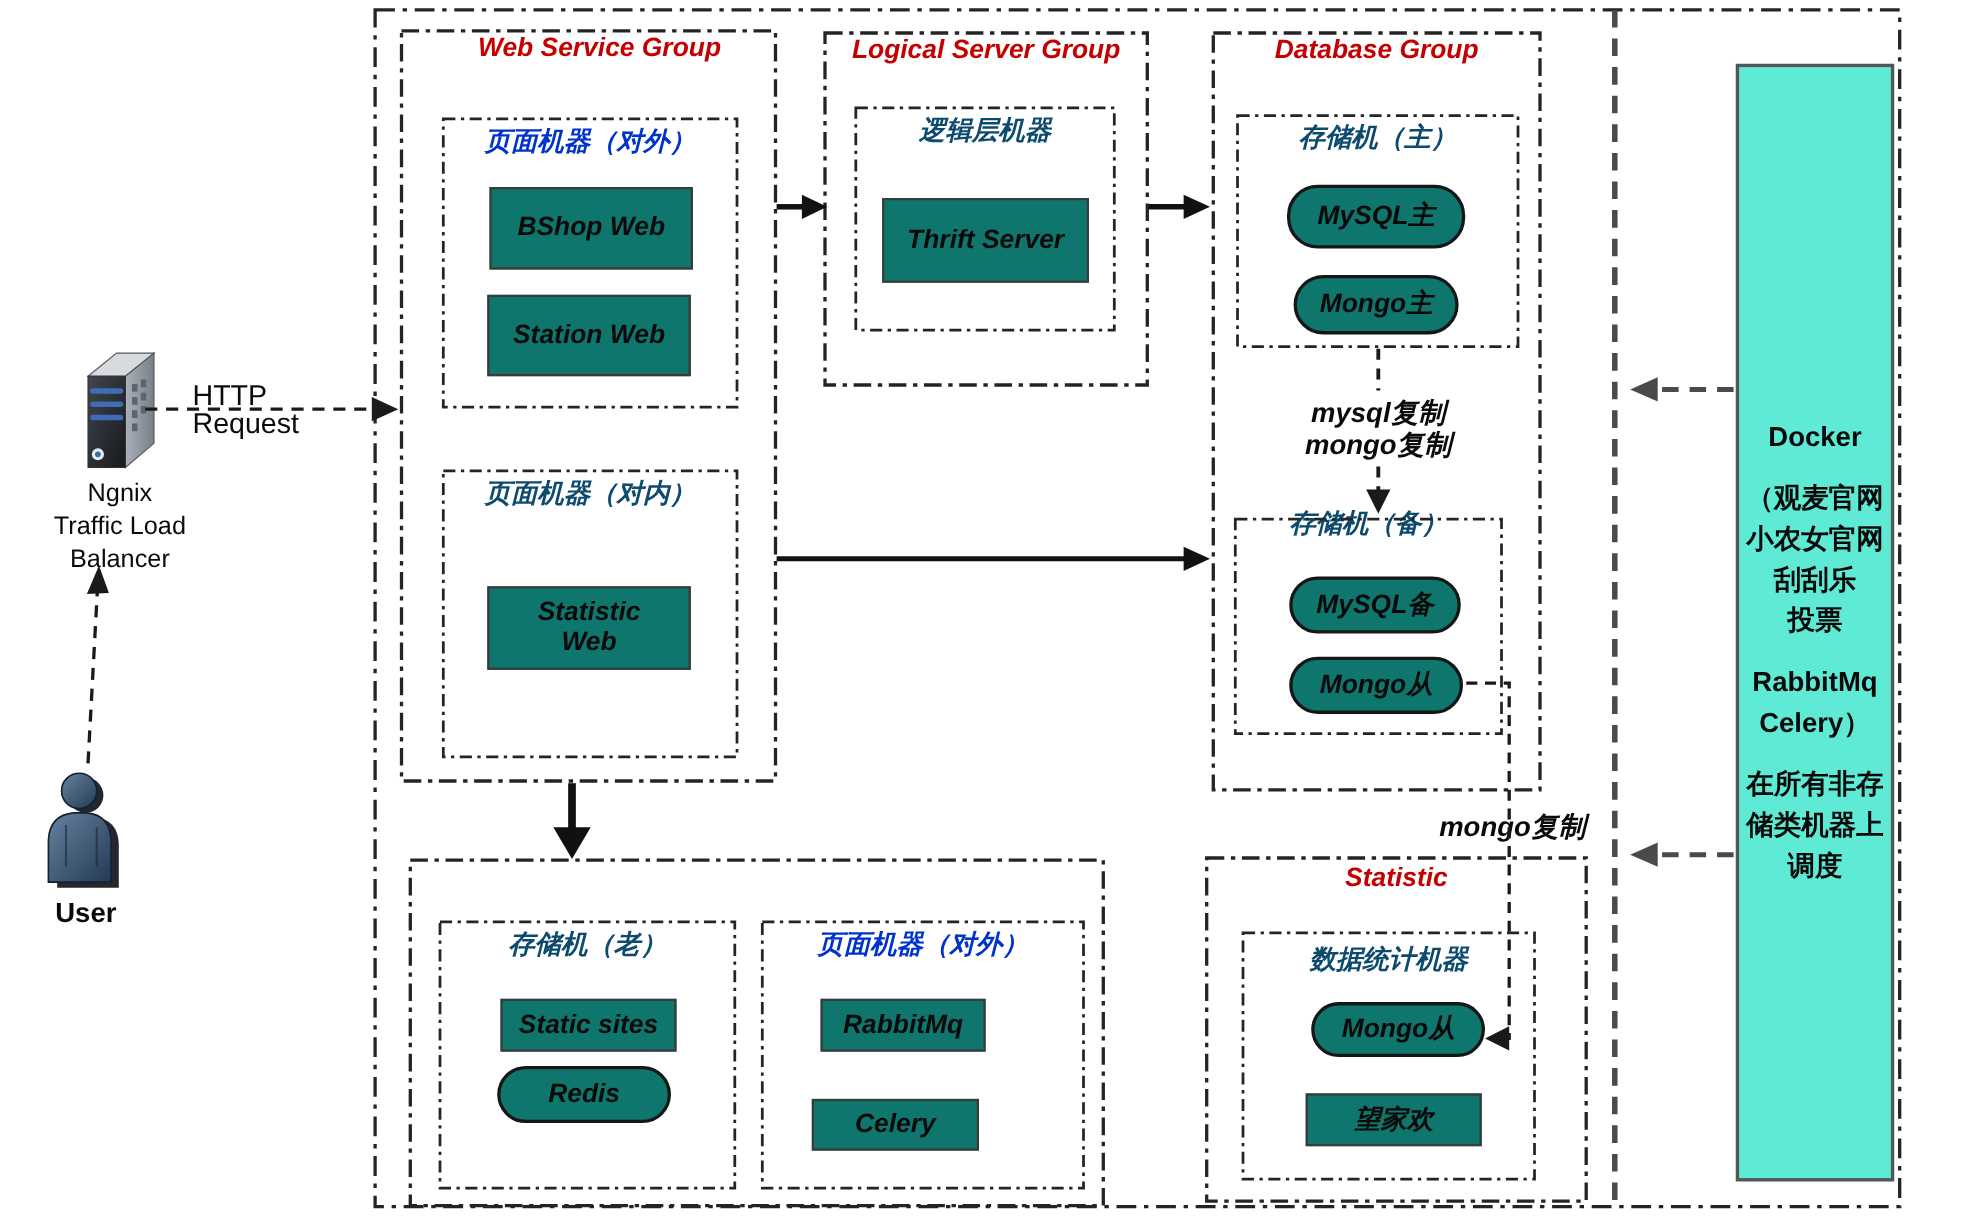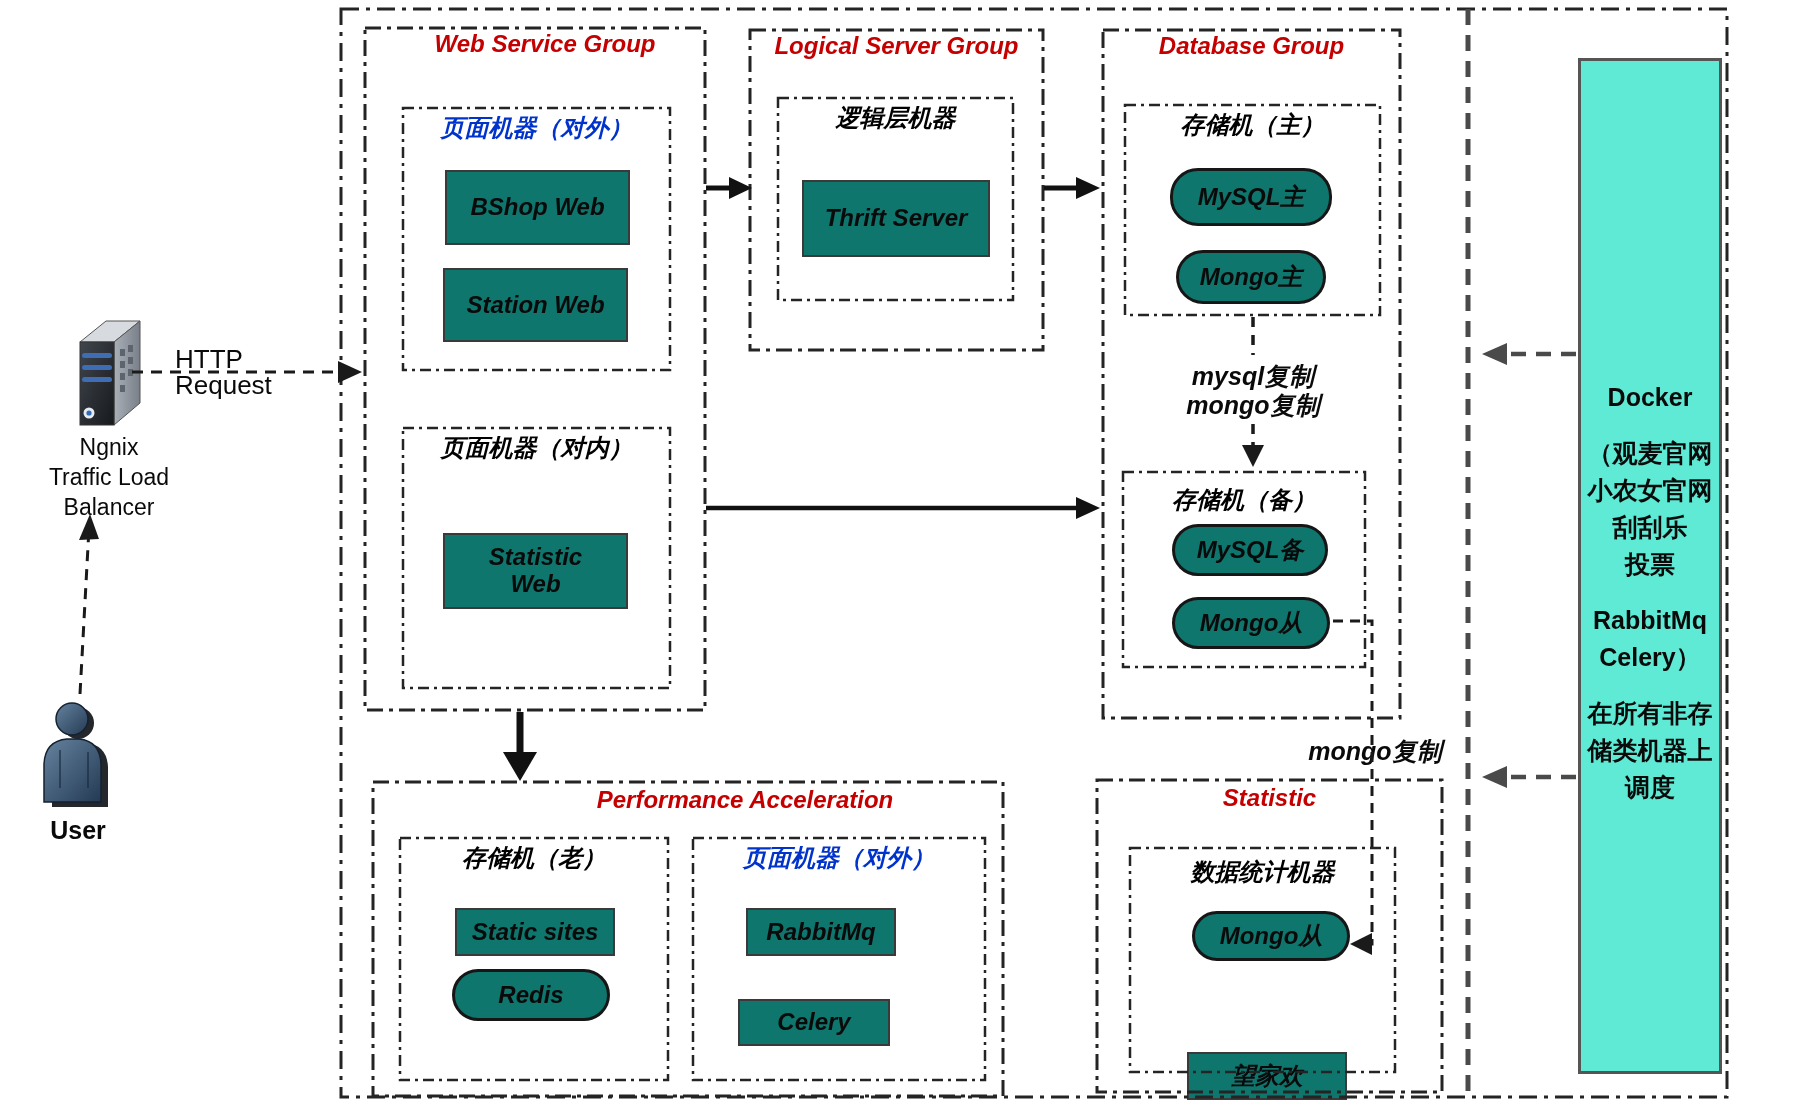--- a/index.html
+++ b/index.html
@@ -1,19 +1,19 @@
 <!DOCTYPE html>
 <html><head>
 <meta charset="utf-8">
 <style>
   html,body{margin:0;padding:0;background:#fff;}
   #canvas{position:relative;width:1796px;height:1112px;background:#fff;overflow:hidden;
           font-family:"Liberation Sans","DejaVu Sans",sans-serif;}
   
-  .t{position:absolute;font-style:italic;font-weight:700;font-size:24px;color:#000000;
+  .t{position:absolute;font-style:italic;font-weight:700;font-size:24px;color:#0c4a6e;
      text-align:center;white-space:nowrap;z-index:10;}
   .red{color:#c40000;}
   .blue{color:#0033cc;}
   
   .node{position:absolute;display:flex;align-items:center;justify-content:center;
         border:2.5px solid #3a3a3a;background:#0f766e;font-style:italic;font-weight:700;
         font-size:24px;color:#0a0a0a;text-align:center;line-height:1.12;z-index:10;
         box-sizing:border-box;}
   .stadium{border-radius:28px;border:3.5px solid #161616;}
   
@@ -103,23 +103,22 @@
 
   <div class="t red" style="left:750px;top:32px;width:293px;">Logical Server Group</div>
   <div class="t" style="left:778px;top:102px;width:235px;">逻辑层机器</div>
 
   <div class="t red" style="left:1103px;top:32px;width:297px;">Database Group</div>
   <div class="t" style="left:1125px;top:109px;width:255px;">存储机（主）</div>
   <div class="lbl repl-label" style="left:1128px;top:362px;width:250px;">
     <div>mysql复制</div>
     <div>mongo复制</div>
   </div>
-  <div class="t" style="left:1123px;top:484px;width:242px;">存储机（备）</div>
-
-  <div class="t red" style="left:545px;top:786px;width:400px;">Performance Acceleration</div>
+  <div class="t" style="left:1123px;top:460px;width:242px;">存储机（备）</div>
+
   <div class="t" style="left:400px;top:842px;width:268px;">存储机（老）</div>
   <div class="t blue" style="left:693px;top:842px;width:292px;">页面机器（对外）</div>
 
   <div class="t red" style="left:1097px;top:784px;width:345px;">Statistic</div>
   <div class="t" style="left:1130px;top:856px;width:265px;">数据统计机器</div>
   <div class="lbl mongo-repl" style="left:1290px;top:735px;width:170px;">mongo复制</div>
 
   <div class="node" style="left:445px;top:170px;width:185px;height:75px;">BShop Web</div>
   <div class="node" style="left:443px;top:268px;width:185px;height:74px;">Station Web</div>
   <div class="node" style="left:443px;top:533px;width:185px;height:76px;padding:0 18px;">Statistic Web</div>
@@ -129,21 +128,21 @@
   <div class="node stadium" style="left:1176px;top:250px;width:150px;height:54px;">Mongo主</div>
   <div class="node stadium" style="left:1172px;top:524px;width:156px;height:52px;">MySQL备</div>
   <div class="node stadium" style="left:1172px;top:597px;width:158px;height:52px;">Mongo从</div>
 
   <div class="node" style="left:455px;top:908px;width:160px;height:48px;">Static sites</div>
   <div class="node stadium" style="left:452px;top:969px;width:158px;height:52px;">Redis</div>
   <div class="node" style="left:746px;top:908px;width:150px;height:48px;">RabbitMq</div>
   <div class="node" style="left:738px;top:999px;width:152px;height:47px;">Celery</div>
 
   <div class="node stadium" style="left:1192px;top:911px;width:158px;height:50px;">Mongo从</div>
-  <div class="node" style="left:1187px;top:1052px;width:160px;height:48px;">望家欢</div>
+  <div class="node" style="left:1187px;top:994px;width:160px;height:48px;">望家欢</div>
 
   <div class="docker">
     <div class="docker-text">
       <div class="docker-line">Docker</div>
       <div class="spacer"></div>
       <div class="docker-line">（观麦官网</div>
       <div class="docker-line">小农女官网</div>
       <div class="docker-line">刮刮乐</div>
       <div class="docker-line">投票</div>
       <div class="spacer"></div>

